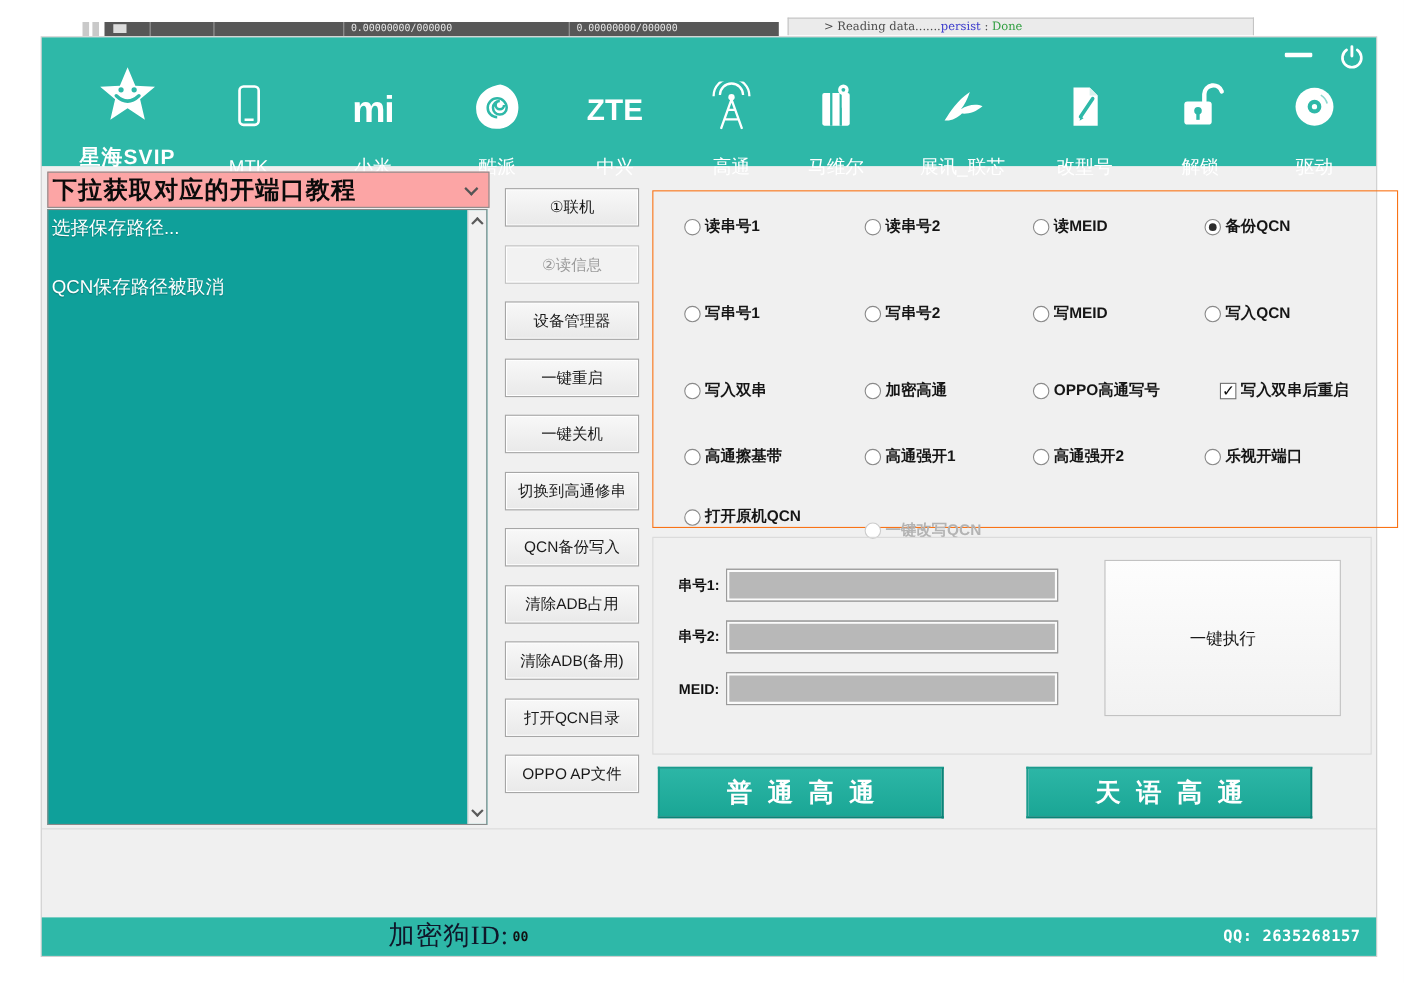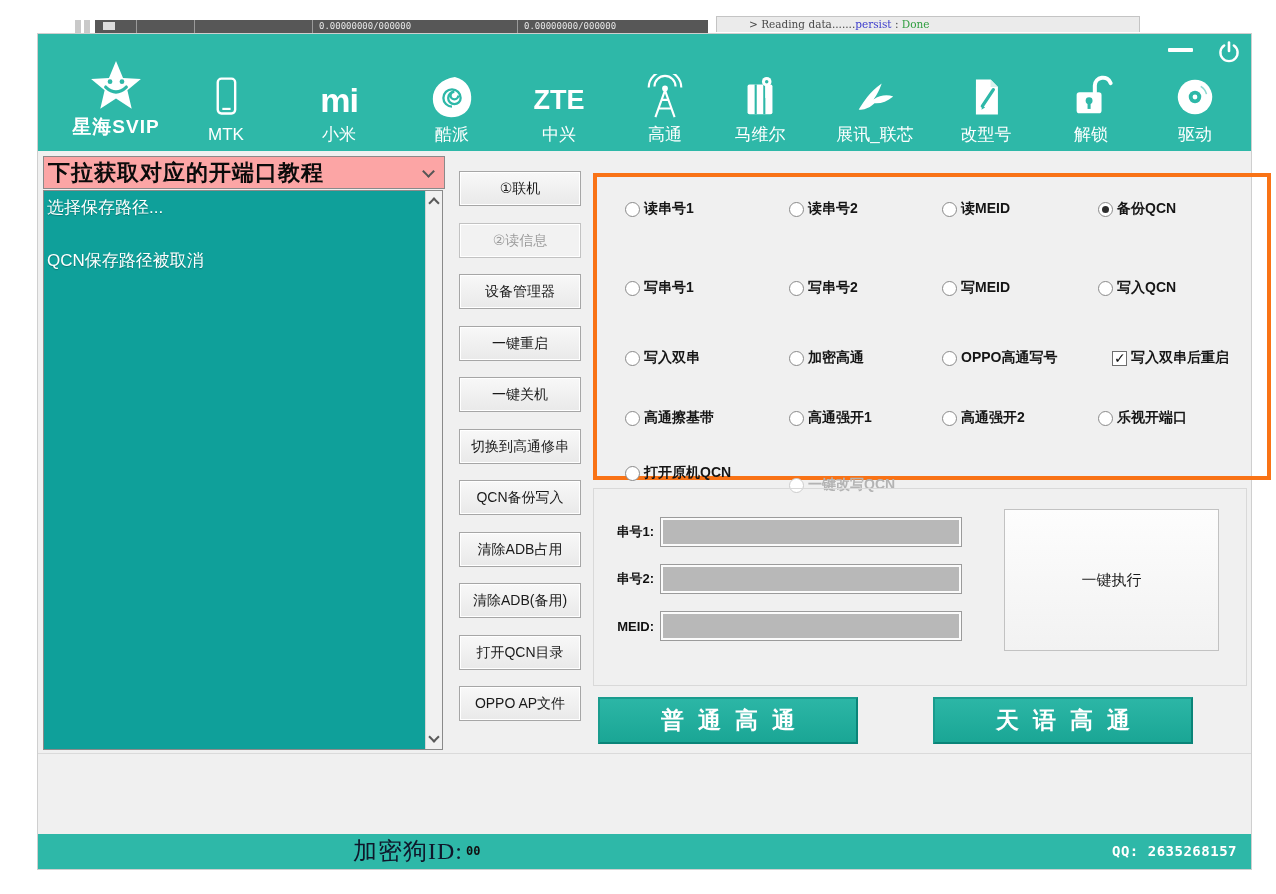--- a/index.html
+++ b/index.html
@@ -27,21 +27,21 @@
   .bg-log .ok{color:#2f9e3f;}
 
   
   .window{position:absolute;left:37px;top:33px;width:1215px;height:837px;
     background:#f0f0f0;border:1px solid #cfcfcf;}
 
   
   .toolbar{position:absolute;left:0;top:0;width:100%;height:117px;background:var(--teal);}
   .tb-item{position:absolute;top:38px;width:120px;margin-left:-60px;text-align:center;color:#fff;cursor:default;}
   .tb-item .ic{height:48px;display:flex;align-items:flex-end;justify-content:center;}
-  .tb-item .lbl{margin-top:5px;font-size:17px;line-height:20px;white-space:nowrap;}
+  .tb-item .lbl{margin-top:22px;font-size:17px;line-height:20px;white-space:nowrap;}
   .tb-item.brand{top:30px;}
   .tb-item.brand .lbl{font-weight:bold;font-size:19px;letter-spacing:1px;}
   .icon-word{font-weight:bold;color:#fff;font-size:27px;line-height:40px;font-family:"Liberation Sans",sans-serif;}
   .win-ctrl{position:absolute;cursor:default;}
   .ctrl-min{right:58px;top:14px;width:25px;height:4px;background:#fff;border-radius:1px;}
   .ctrl-power{right:10px;top:6px;width:24px;height:24px;}
 
   
   .combo{position:absolute;left:5px;top:122px;width:402px;height:33px;background:#fca5a5;
     border:1px solid #8a8a8a;display:flex;align-items:center;}
@@ -62,21 +62,21 @@
 
   
   .actions{position:absolute;left:421px;top:137px;width:122px;}
   .win-btn{display:block;width:122px;height:35px;margin-bottom:16.5px;
     background:linear-gradient(#f8f8f8,#e9e9e9);border:1px solid #a6a6a6;box-shadow:inset 0 0 0 1px #ffffff;
     font-size:14px;color:#1a1a1a;font-family:inherit;text-align:center;line-height:33px;cursor:default;}
   .win-btn.disabled{color:#9b9b9b;background:#f2f2f2;border-color:#c2c2c2;}
 
   
   .opt-panel{position:absolute;left:555px;top:139px;width:678px;height:307px;
-    border:4px solid #f97316;background:transparent;}
+    border:1px solid #f97316;background:transparent;}
   .opt{position:absolute;display:flex;align-items:center;gap:4px;font-size:14px;font-weight:600;
     color:#151515;white-space:nowrap;cursor:default;}
   .opt .ctrl{width:15px;height:15px;border:1px solid #8a8a8a;background:#fff;position:relative;flex:none;}
   .opt.radio .ctrl{border-radius:50%;}
   .opt.checkbox .ctrl{border-radius:0;border-color:#6e6e6e;}
   .opt.radio.checked .ctrl::after{content:"";position:absolute;inset:3px;border-radius:50%;background:#2d2d2d;}
   .opt.checkbox.checked .ctrl::after{content:"✓";position:absolute;left:1px;top:-2px;font-size:14px;
     line-height:16px;font-weight:bold;color:#0d0d0d;}
   .opt.disabled{color:#b3b3b3;margin-top:12px;}
   .opt.disabled .ctrl{border-color:#cccccc;}

